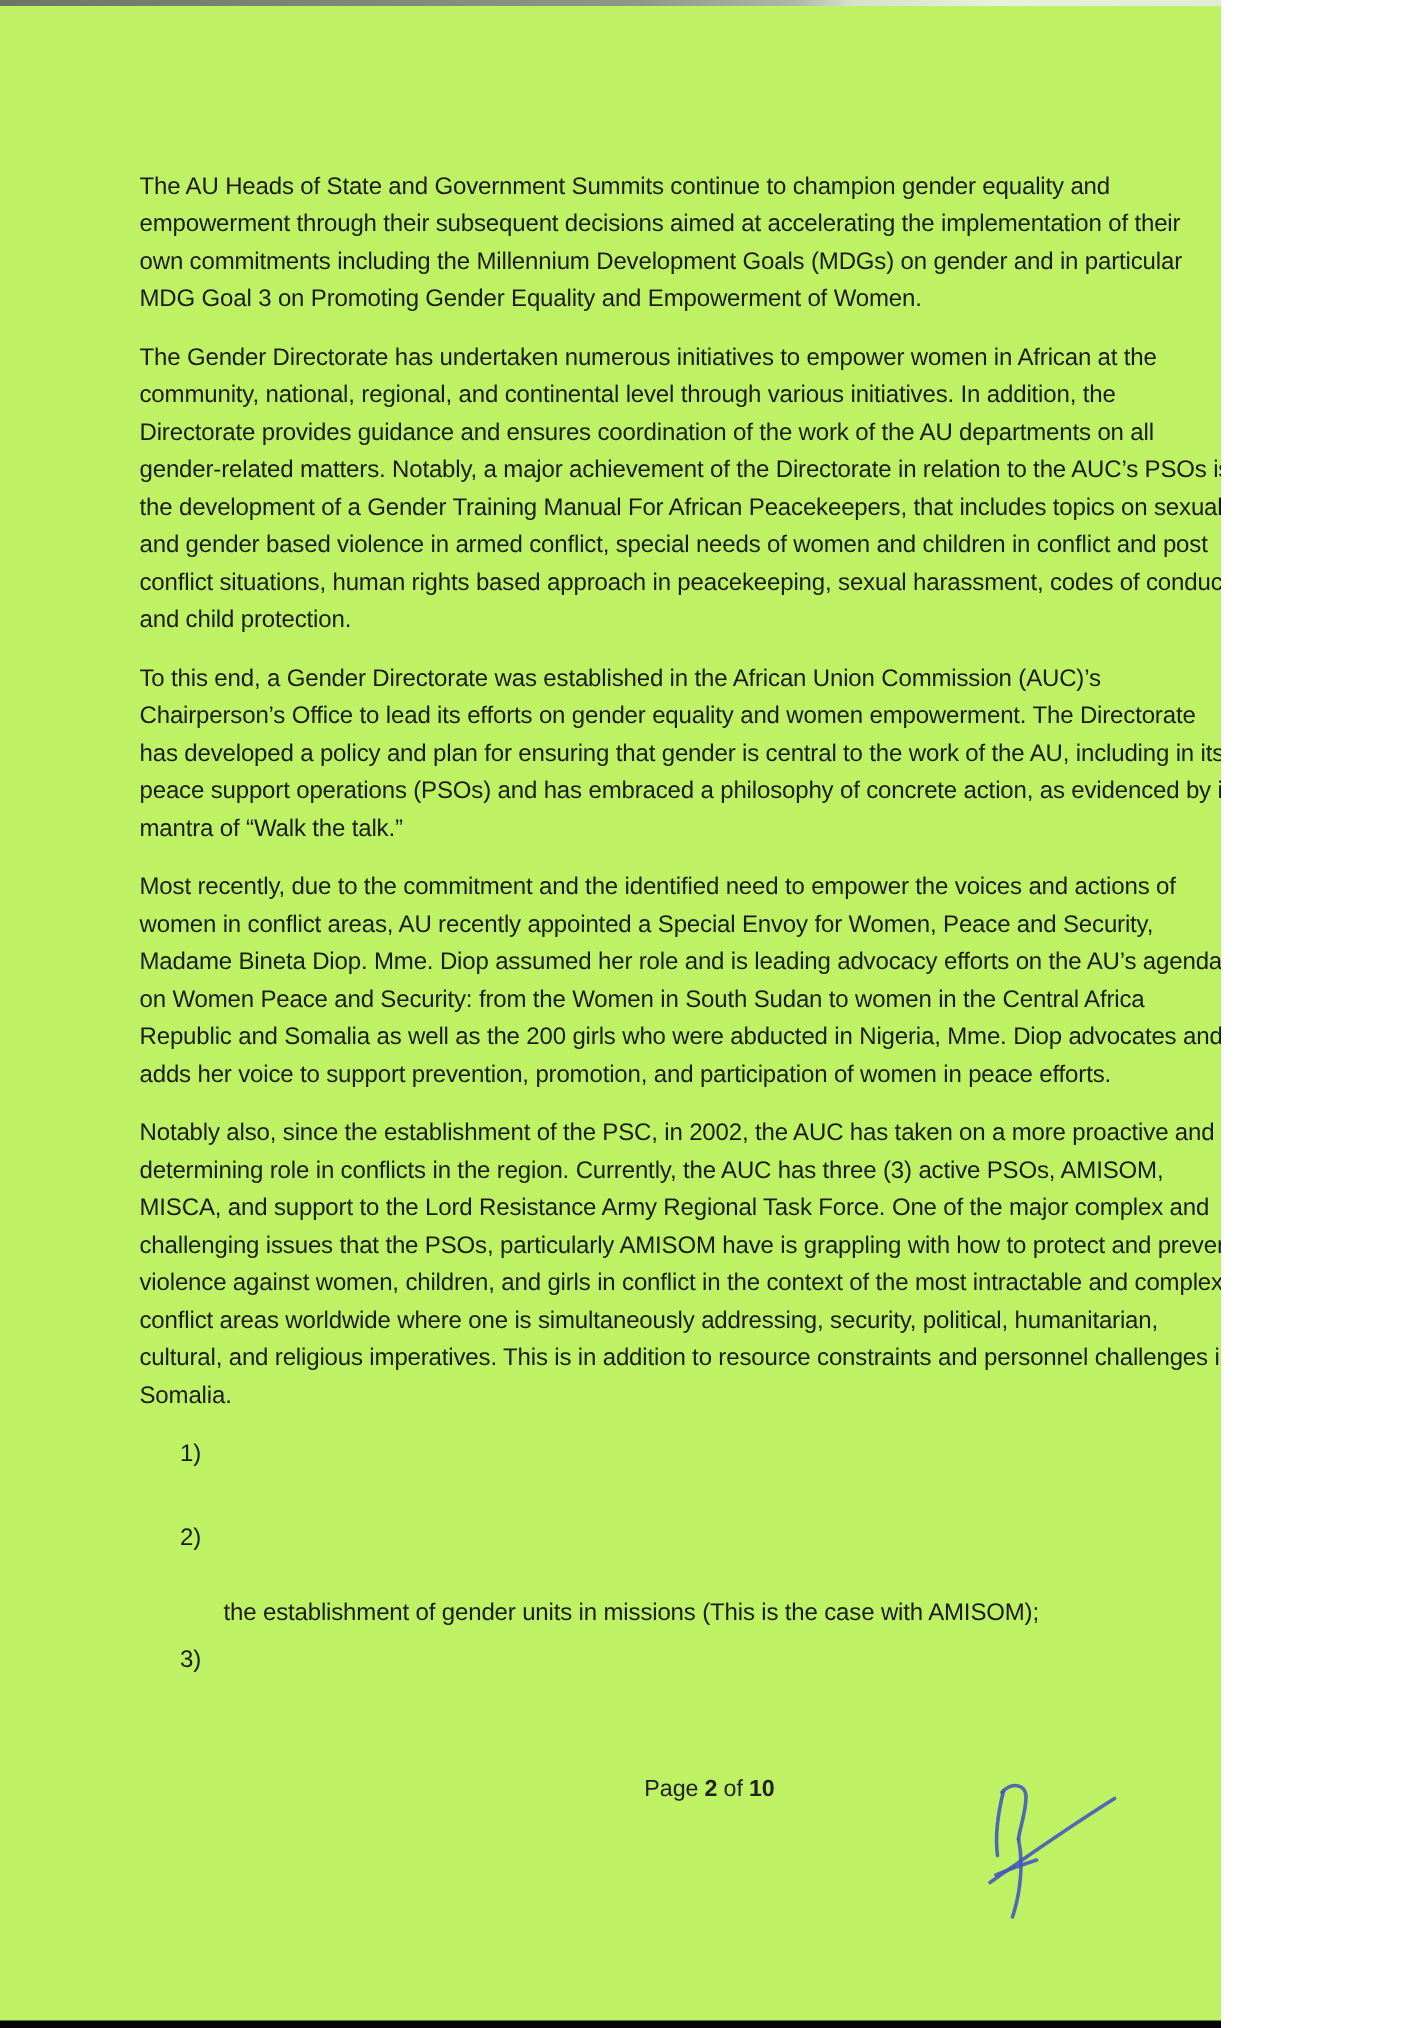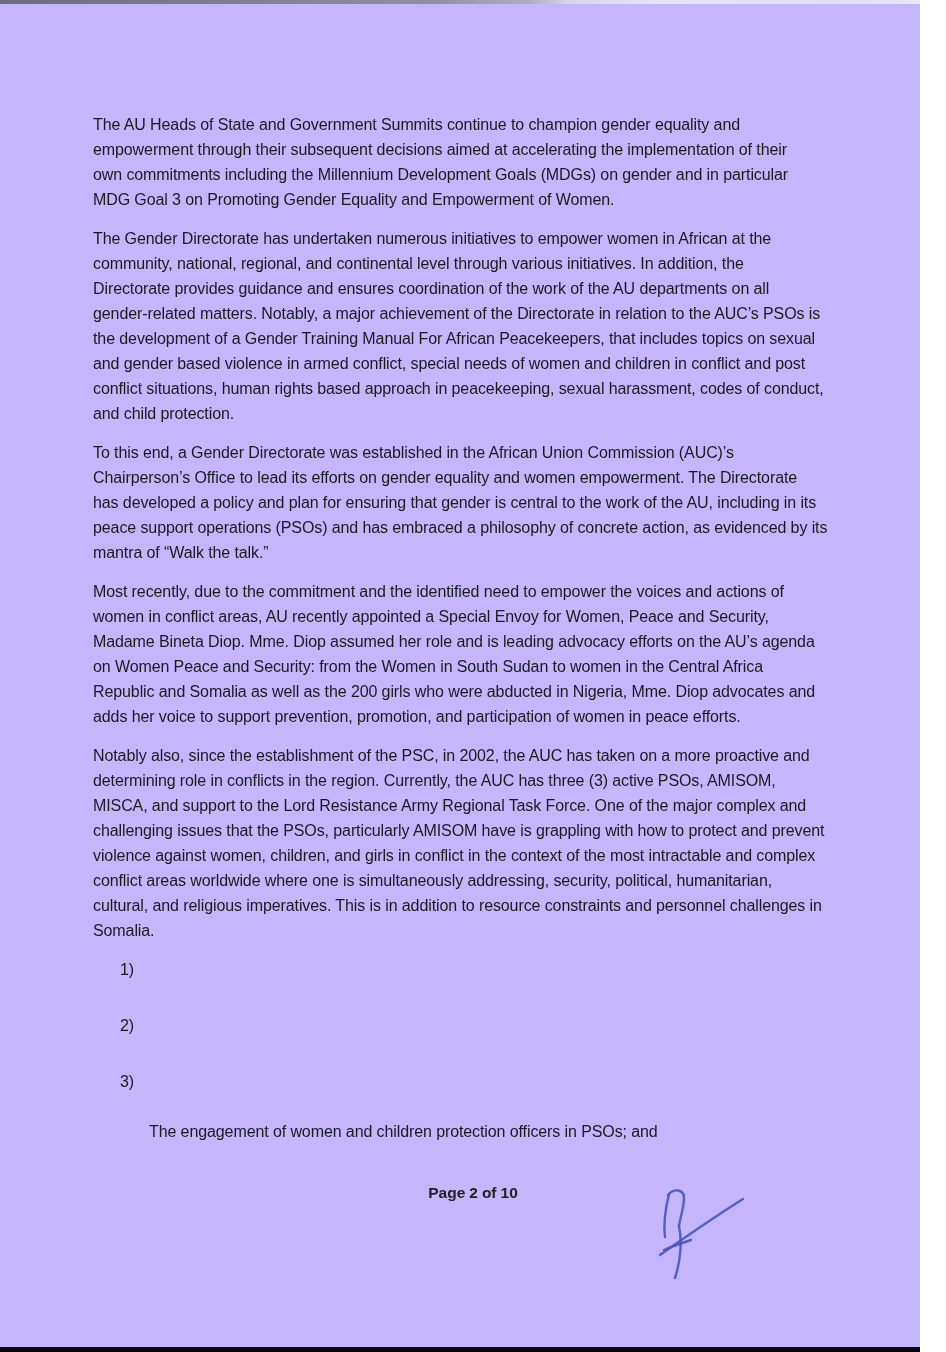--- a/index.html
+++ b/index.html
@@ -1,20 +1,20 @@
 <!DOCTYPE html>
 <html><head>
 <meta charset="utf-8">
 <style>
   html, body { margin: 0; padding: 0; background: #ffffff; }
   .page {
     position: relative;
-    width: 920px;
+    width: 814px;
     height: 1352px;
-    background: #c4b5fd;
+    background: #bef264;
     overflow: hidden;
     font-family: "Liberation Sans", sans-serif;
     color: #1b1b1b;
   }
   .scan-top {
     position: absolute; top: 0; left: 0;
     width: 946px; height: 4px;
     background: linear-gradient(90deg,
       #585862 0%, #6b6b76 22%, #82828d 45%, #a9a9b4 56%,
       #dcdce4 60%, #f1f1f6 70%, #e9e9f0 88%, #f5f5f9 100%);
@@ -52,21 +52,21 @@
     position: absolute;
     left: 0; top: 0;
     white-space: normal;
   }
   .footer {
     position: absolute;
     top: 1184px; left: 0;
     width: 946px;
     text-align: center;
     font-size: 15.5px;
-    font-weight: 700;
+    font-weight: 400;
     color: #222222;
   }
   .footer span, .footer b { margin: 0 2px; }
   .signature {
     position: absolute;
     left: 632px; top: 1178px;
     width: 180px; height: 130px;
   }
   .signature path {
     fill: none;
@@ -114,24 +114,24 @@
 conflict areas worldwide where one is simultaneously addressing, security, political, humanitarian,
 cultural, and religious imperatives. This is in addition to resource constraints and personnel challenges in
 Somalia.</p>
 
     <ol class="numbered">
       <li>
         <span class="num">1)</span>
       </li>
       <li>
         <span class="num">2)</span>
+        <span>the establishment of gender units in missions (This is the case with AMISOM);</span>
       </li>
       <li>
         <span class="num">3)</span>
-        <span>The engagement of women and children protection officers in PSOs; and</span>
       </li>
     </ol>
   </div>
 
   <div class="footer">
     <span>Page</span><b>2</b><span>of</span><b>10</b>
   </div>
 
   <svg class="signature" viewBox="0 0 180 130" xmlns="http://www.w3.org/2000/svg">
     <path d="M37,16 C34,28 31,44 33,59" stroke="#4254bd"></path>

